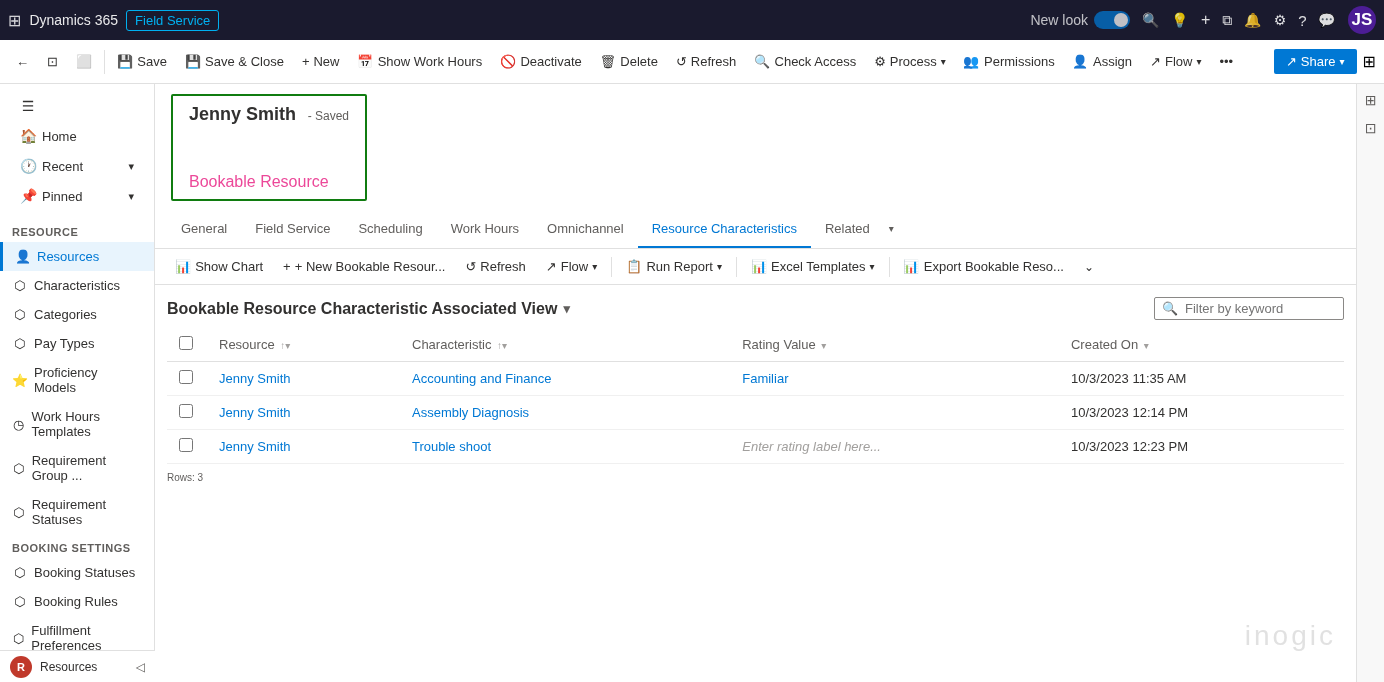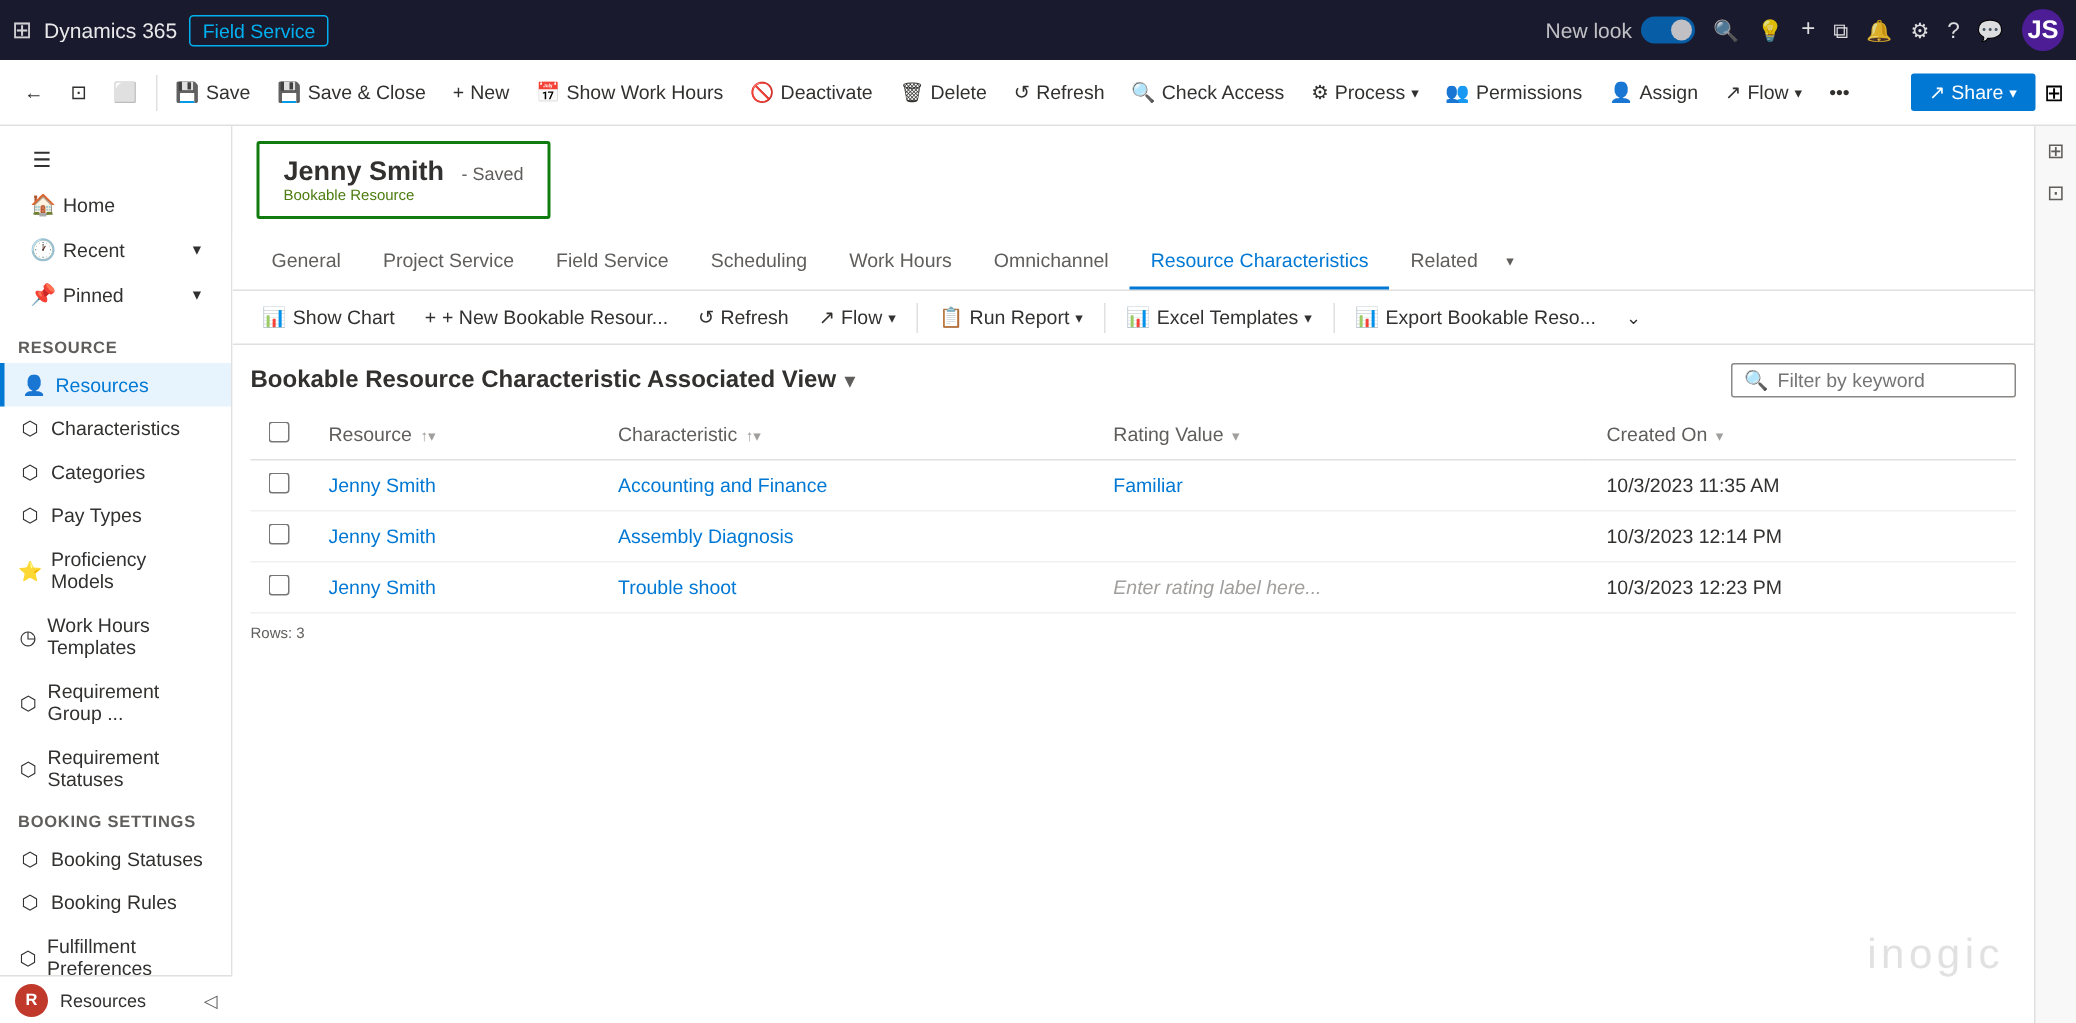--- a/index.html
+++ b/index.html
@@ -88,21 +88,21 @@
     
     .content-area { flex: 1; background: white; overflow: hidden; display: flex; flex-direction: column; }
 
     
     .record-header {
       padding: 8px 16px; border: 2px solid #107c10;
       margin: 4px 8px; border-radius: 2px; display: inline-block;
     }
     .record-name { font-size: 18px; font-weight: 600; color: #323130; }
     .record-saved { font-size: 12px; color: #605e5c; margin-left: 8px; }
-    .record-type { font-size: 10px; color: #4d7c0f; }
+    .record-type { font-size: 16px; color: #ec4899; margin-top: 48px; }
     .record-header-wrapper { padding: 6px 8px; }
 
     
     .tabs-bar {
       display: flex; align-items: flex-start; border-bottom: 1px solid #e0e0e0;
       padding: 0 12px; background: white;
     }
     .tab {
       padding: 10px 14px; cursor: pointer; font-size: 13px; color: #605e5c;
       border-bottom: 2px solid transparent; white-space: nowrap;
@@ -349,23 +349,20 @@
           <span class="record-name">Jenny Smith</span>
           <span class="record-saved">- Saved</span>
         </div>
         <div class="record-type">Bookable Resource</div>
       </div>
     </div>
 
     <div class="tabs-bar">
       <div class="tab">
         <span>General</span>
-      </div>
-      <div class="tab">
-        <span>Project Service</span>
       </div>
       <div class="tab">
         <span>Field Service</span>
       </div>
       <div class="tab">
         <span>Scheduling</span>
       </div>
       <div class="tab">
         <span>Work Hours</span>
       </div>

